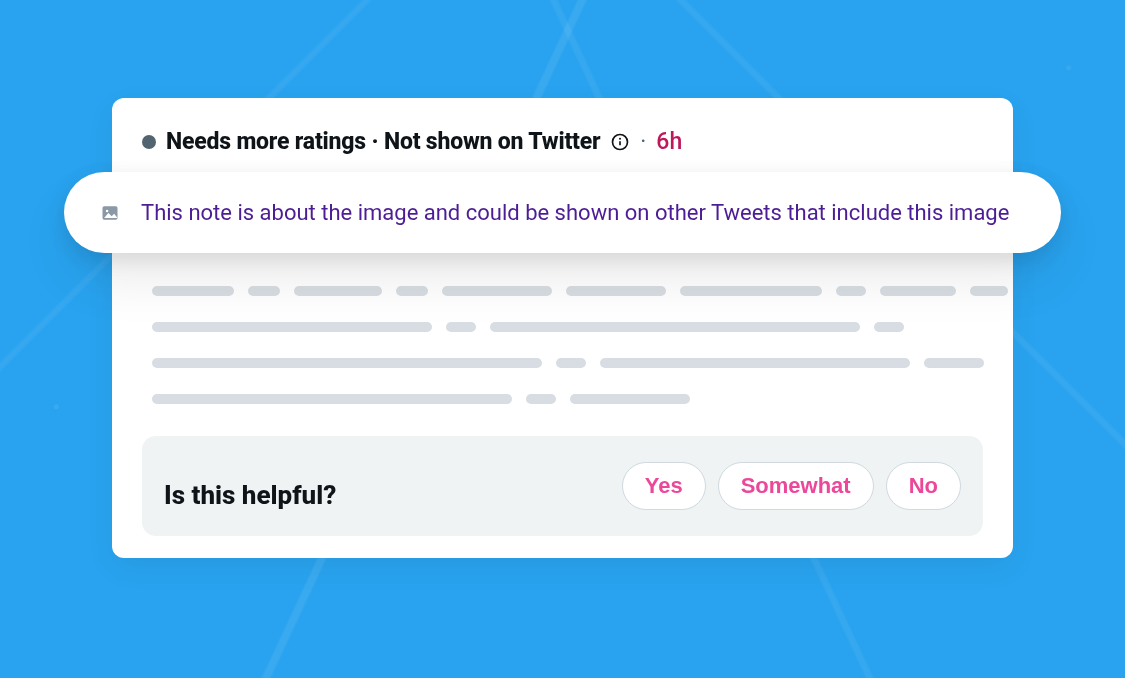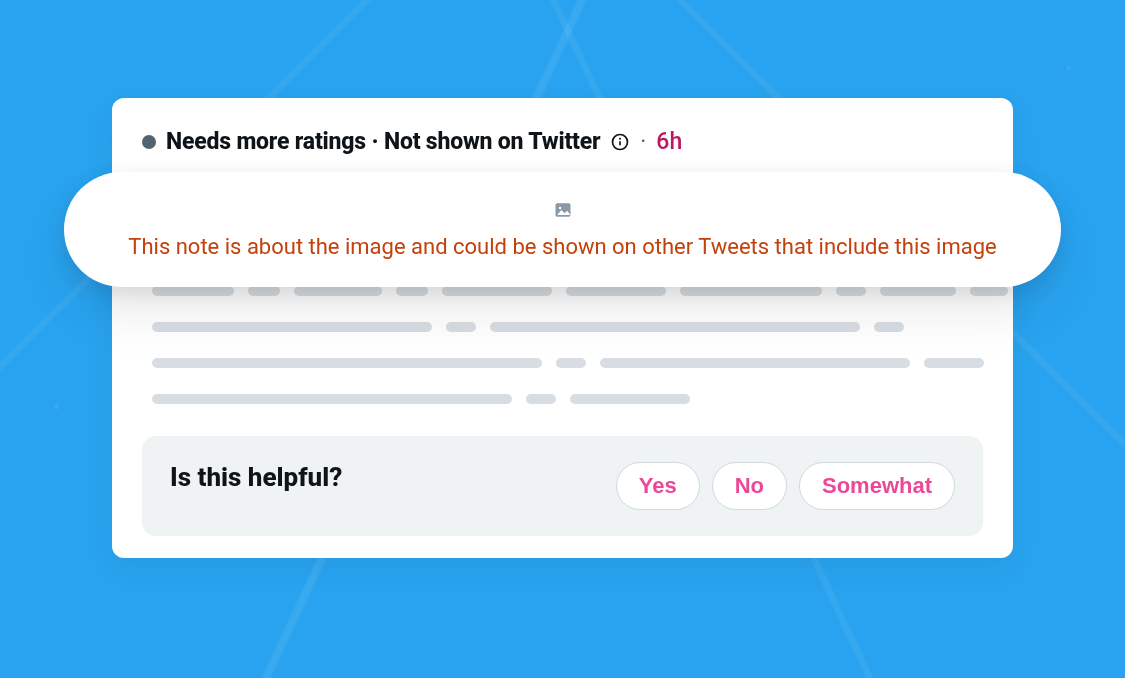--- a/index.html
+++ b/index.html
@@ -47,47 +47,46 @@
     }
     .status-sep { color: #536471; }
     .status-time { color: #be185d; font-weight: 500; }
 
     .pill {
       position: absolute;
       left: 64px; right: 64px; top: 172px;
       background: #fff;
       border-radius: 999px;
       padding: 28px 36px;
-      display: flex; align-items: center; gap: 14px;
+      display: flex; align-items: center; gap: 21px;
       box-shadow: 0 6px 20px rgba(0,0,0,0.10), 0 28px 50px rgba(0,0,0,0.08);
       font-size: 22px;
-      color: #c2410c;
+      color: #4c1d95;
       z-index: 5;
-      flex-direction: column;
     }
     .pill svg { flex: 0 0 auto; }
     .pill-text { white-space: nowrap; overflow: hidden; text-overflow: ellipsis; }
 
     .skeleton-area {
       margin-top: 130px; 
       display: flex; flex-direction: column; gap: 26px;
       padding: 0 10px;
     }
     .skeleton-line {
       height: 10px; border-radius: 6px; background: #d7dde2;
       flex: 0 0 auto;
     }
     .sk-row { display: flex; gap: 14px; }
 
     .helpful {
       margin-top: 32px;
       background: #eff3f4;
       border-radius: 14px;
-      padding: 26px 28px;
-      display: flex; align-items: flex-start; justify-content: space-between; gap: 35px;
+      padding: 26px 22px;
+      display: flex; align-items: flex-end; justify-content: space-between; gap: 35px;
     }
     .helpful-q { font-size: 26px; font-weight: 800; color: #0f1419; }
     .btn-row { display: flex; gap: 12px; }
     .btn {
       border: 1px solid #cfd9de;
       background: #fff;
       color: #ec4899;
       font-weight: 700;
       font-size: 22px;
       padding: 10px 22px;
@@ -145,22 +144,22 @@
       <span class="skeleton-line" style="width:360px"></span>
       <span class="skeleton-line" style="width:30px"></span>
       <span class="skeleton-line" style="width:120px"></span>
     </div>
   </div>
 
   <div class="helpful">
     <div class="helpful-q">Is this helpful?</div>
     <div class="btn-row">
       <button class="btn">Yes</button>
+      <button class="btn">Somewhat</button>
       <button class="btn">No</button>
-      <button class="btn">Somewhat</button>
     </div>
   </div>
 
 </div>
 
 <div class="pill">
   <svg viewBox="0 0 24 24" width="20" height="20">
     <rect x="3" y="4" width="18" height="16" rx="2" fill="#8b98a5"></rect>
     <circle cx="8.5" cy="9.5" r="1.5" fill="#fff"></circle>
     <path d="M5 18 L10 12 L14 16 L17 13 L21 18 Z" fill="#fff"></path>

